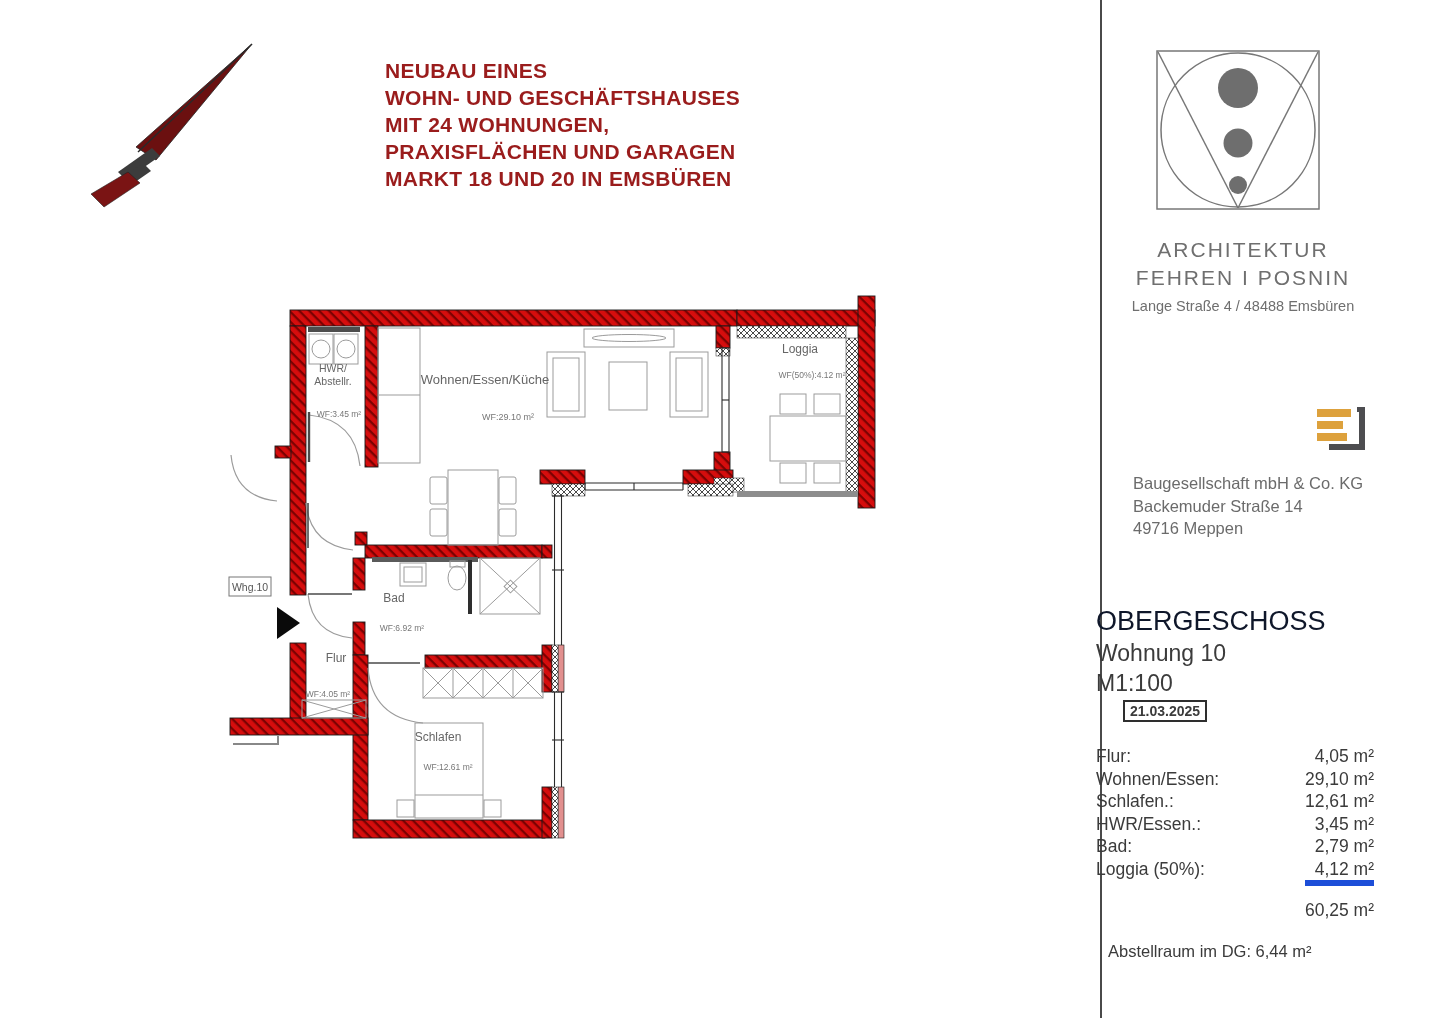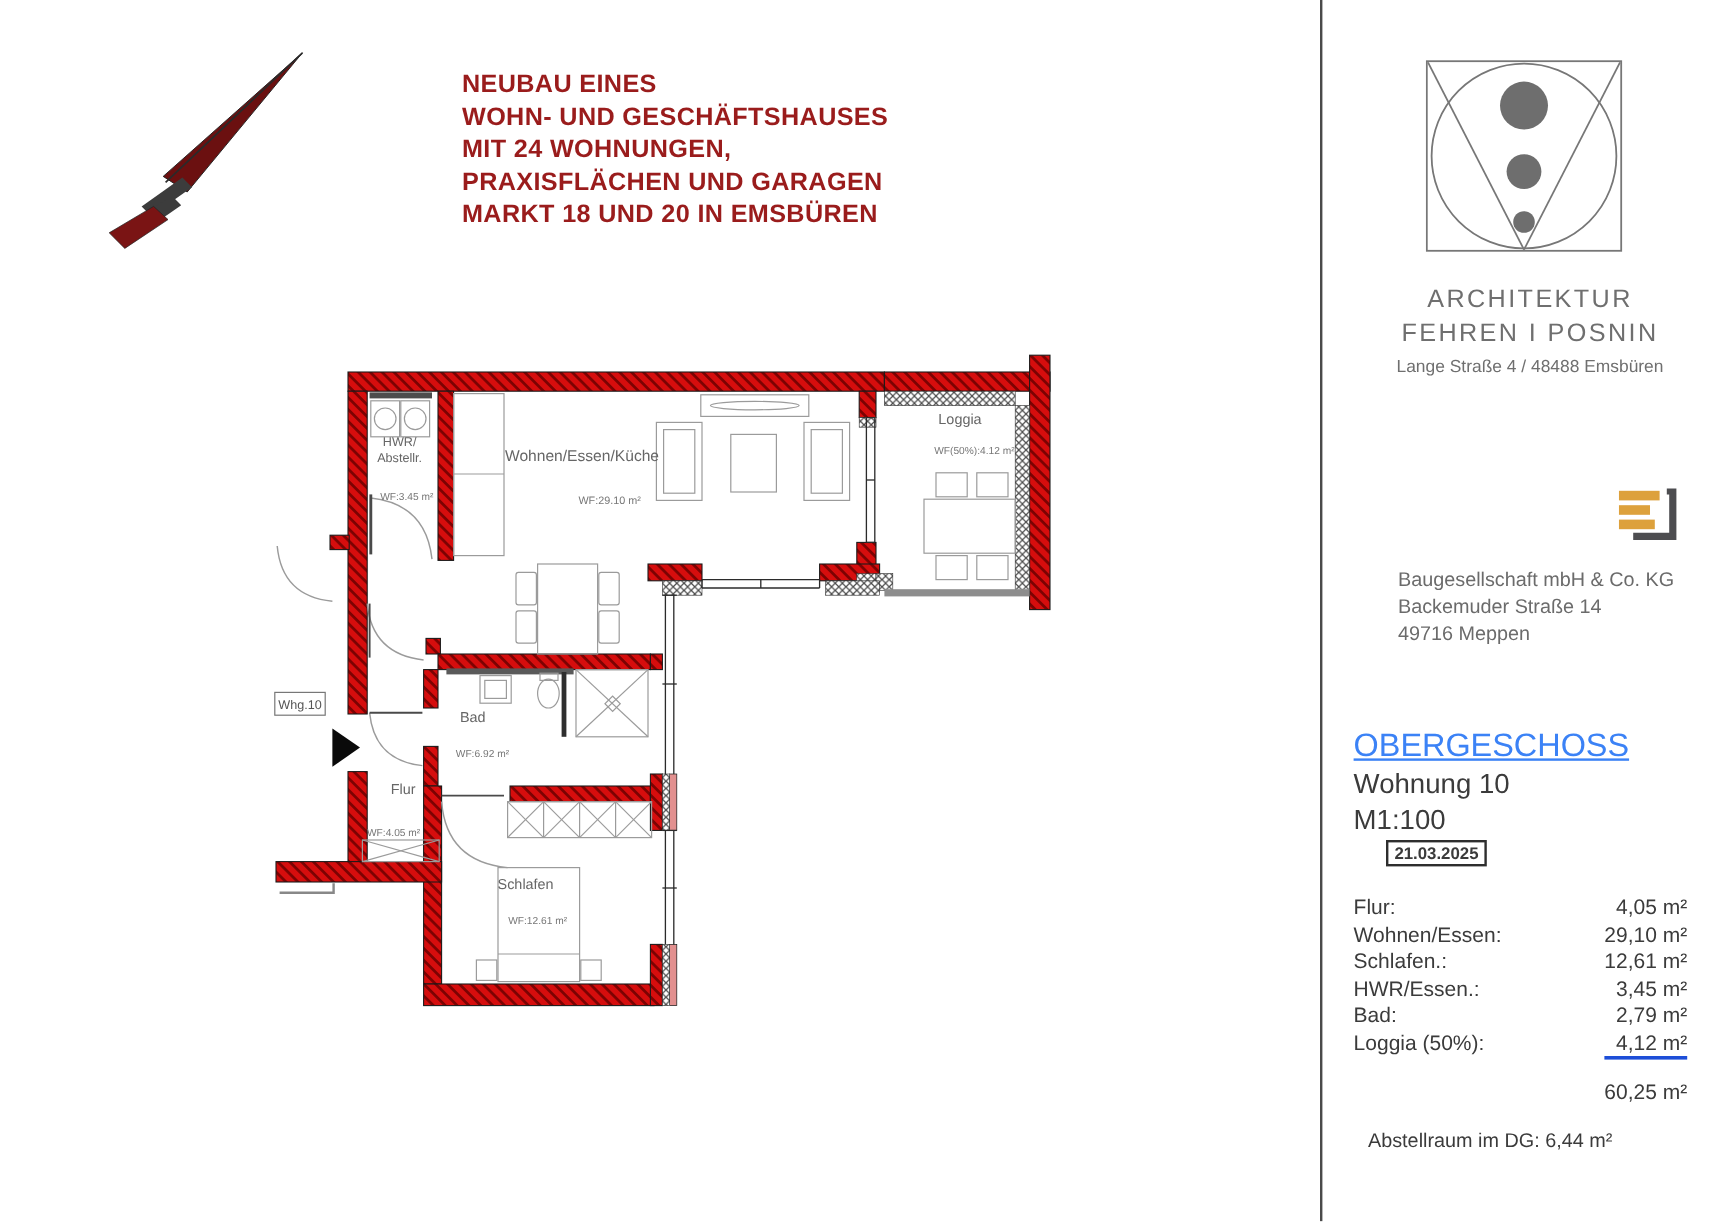--- a/index.html
+++ b/index.html
@@ -4,39 +4,39 @@
 <style>
   html,body{margin:0;padding:0;background:#fff;}
   .page{position:relative;width:1440px;height:1018px;background:#fff;overflow:hidden;
         font-family:"Liberation Sans",sans-serif;}
   
   .title-block{position:absolute;left:385px;top:57px;color:#9a1c1c;font-weight:700;
                font-size:21px;line-height:27px;letter-spacing:.3px;white-space:nowrap;}
   
   .divider{position:absolute;left:1100px;top:0;width:2px;height:1018px;background:#4a4a4a;}
   
-  .right-col{position:absolute;left:1100px;top:0;width:340px;height:752px;color:#3b3b3b;}
+  .right-col{position:absolute;left:1068px;top:0;width:340px;height:752px;color:#3b3b3b;}
   .arch-logo{position:absolute;left:88px;top:50px;}
   .arch-name{position:absolute;left:35px;top:236px;width:280px;text-align:center;
              color:#6f6f6f;font-size:21px;line-height:28px;letter-spacing:2px;}
   .arch-addr{position:absolute;left:35px;top:298px;width:280px;text-align:center;
              color:#6f6f6f;font-size:14.5px;}
   .projekt-name{position:absolute;left:63px;top:398px;font-size:47px;font-weight:700;
                 color:#515155;letter-spacing:1px;}
   .projekt-icon{position:absolute;left:249px;top:407px;}
   .builder-addr{position:absolute;left:65px;top:472px;color:#6b6b6b;font-size:16.5px;line-height:22.5px;}
-  .floor{position:absolute;left:28px;top:606px;font-size:27px;color:#3b82f6;text-decoration:underline;}
+  .floor{position:absolute;left:28px;top:606px;font-size:27px;color:#0f172a;}
   .unit{position:absolute;left:28px;top:640px;font-size:23px;}
   .scale{position:absolute;left:28px;top:670px;font-size:23px;}
   .datebox{position:absolute;left:28px;top:700px;border:2px solid #2e2e2e;
            font-size:14px;font-weight:700;padding:1px 5px;margin-left:27px;}
   .area-table{position:absolute;left:28px;top:745px;width:278px;font-size:17.5px;line-height:22.5px;}
   .area-row{display:flex;justify-content:space-between;}
   .area-row .val{text-align:right;}
-  .val-underline{border-bottom:3px solid #1d4ed8;padding-left:10px;}
+  .val-underline{border-bottom:6px solid #1d4ed8;padding-left:10px;}
   .area-total{position:absolute;left:28px;top:900px;width:278px;text-align:right;font-size:17.5px;}
   .area-note{position:absolute;left:40px;top:942px;font-size:16.5px;}
   
   .plan-svg{position:absolute;left:0;top:0;}
   svg text{font-family:"Liberation Sans",sans-serif;}
 </style>
 </head>
 <body>
 
 <div class="page">

